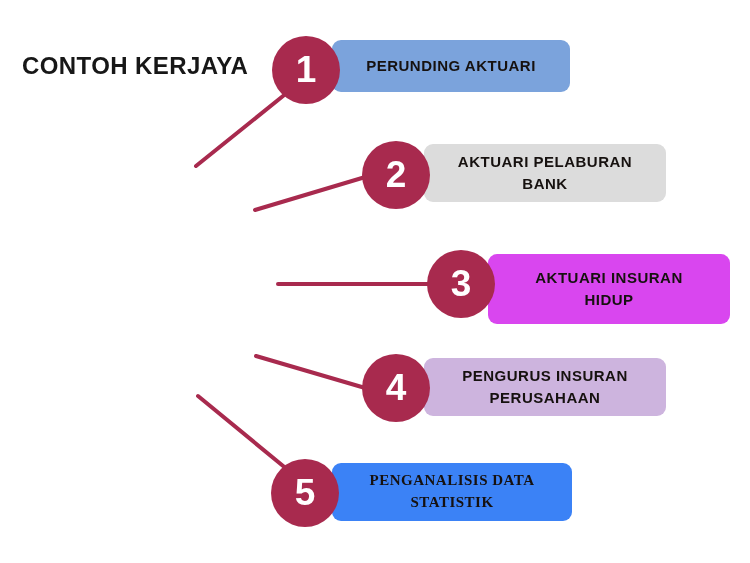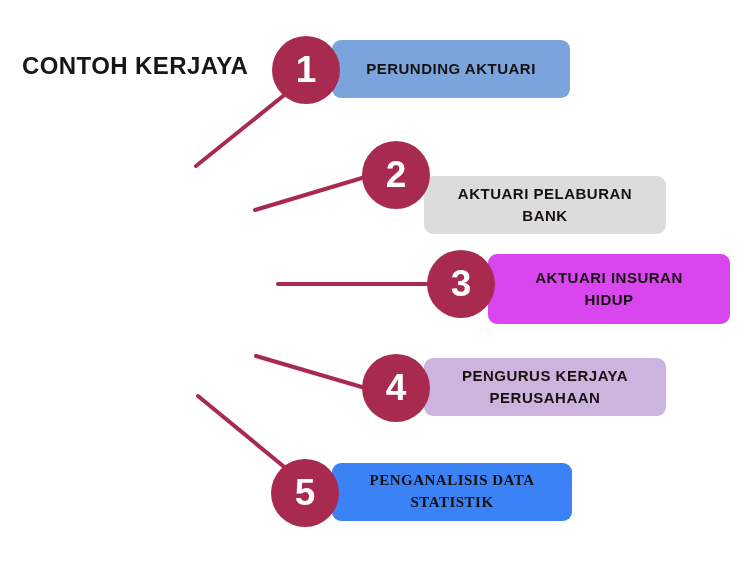--- a/index.html
+++ b/index.html
@@ -127,45 +127,45 @@
       <line x1="256" y1="356" x2="372" y2="390"></line>
       <line x1="198" y1="396" x2="288" y2="470"></line>
     </g>
   </svg>
 
   <div id="title">
     <span class="tline">CONTOH KERJAYA</span>
   </div>
 
 
-  <div class="bar" style="left:332px; top:40px; width:238px; height:58px; background:#7BA3DC;">
+  <div class="bar" style="left:332px; top:40px; width:238px; height:52px; background:#7BA3DC;">
     <span class="bar-label">PERUNDING AKTUARI</span>
   </div>
   <div class="badge" style="left:272px; top:36px;">
     <span class="badge-num">1</span>
   </div>
 
-  <div class="bar" style="left:424px; top:144px; width:242px; height:58px; background:#DCDCDC;margin-top:32px;">
+  <div class="bar" style="left:424px; top:144px; width:242px; height:58px; background:#DCDCDC;">
     <span class="bar-label">AKTUARI  PELABURAN
 BANK</span>
   </div>
   <div class="badge" style="left:362px; top:141px;">
     <span class="badge-num">2</span>
   </div>
 
   <div class="bar" style="left:488px; top:254px; width:242px; height:70px; background:#d946ef;">
     <span class="bar-label">AKTUARI INSURAN
 HIDUP</span>
   </div>
   <div class="badge" style="left:427px; top:250px;">
     <span class="badge-num">3</span>
   </div>
 
   <div class="bar" style="left:424px; top:358px; width:242px; height:58px; background:#CDB4DE;">
-    <span class="bar-label">PENGURUS KERJAYA
+    <span class="bar-label">PENGURUS INSURAN
 PERUSAHAAN</span>
   </div>
   <div class="badge" style="left:362px; top:354px;">
     <span class="badge-num">4</span>
   </div>
 
   <div class="bar" style="left:332px; top:463px; width:240px; height:58px; background:#3b82f6;font-family:Liberation Serif, serif;">
     <span class="bar-label">PENGANALISIS DATA
 STATISTIK</span>
   </div>

